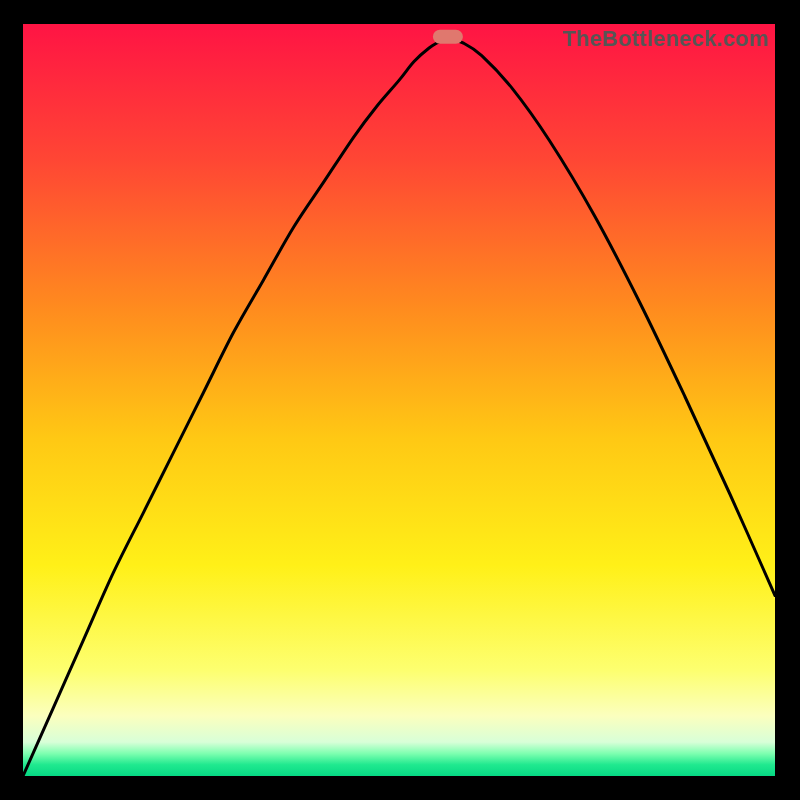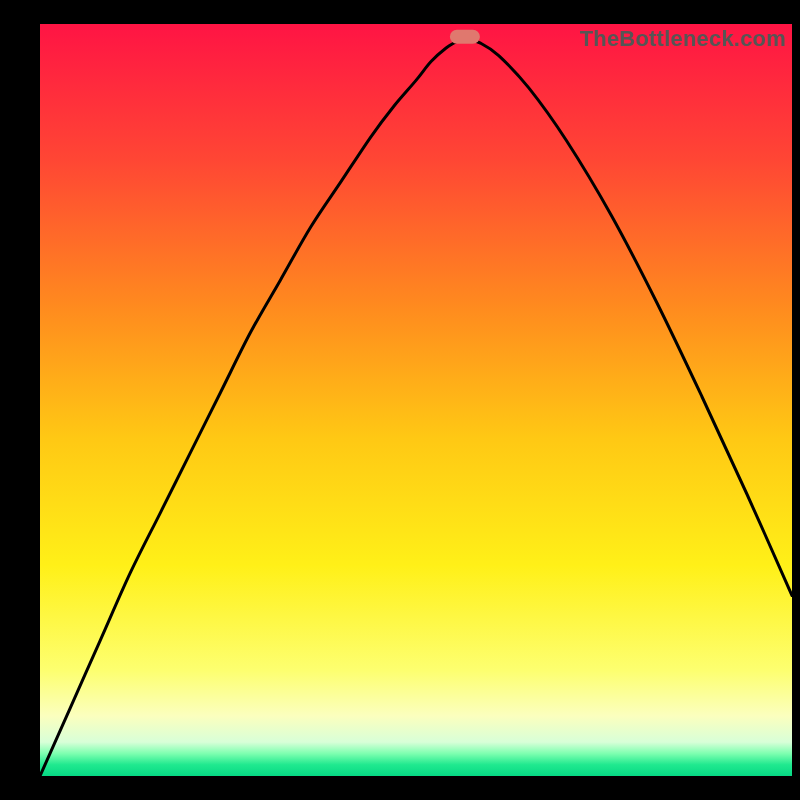--- a/index.html
+++ b/index.html
@@ -12,21 +12,21 @@
     overflow: hidden;
   }
   .frame {
     position: relative;
     width: 800px;
     height: 800px;
     background: #000;
   }
   .plot {
     position: absolute;
-    left: 40px;
+    left: 23px;
     top: 24px;
     width: 752px;
     height: 752px;
     overflow: hidden;
   }
   .watermark {
     position: absolute;
     top: 2px;
     right: 6px;
     color: #555655;

